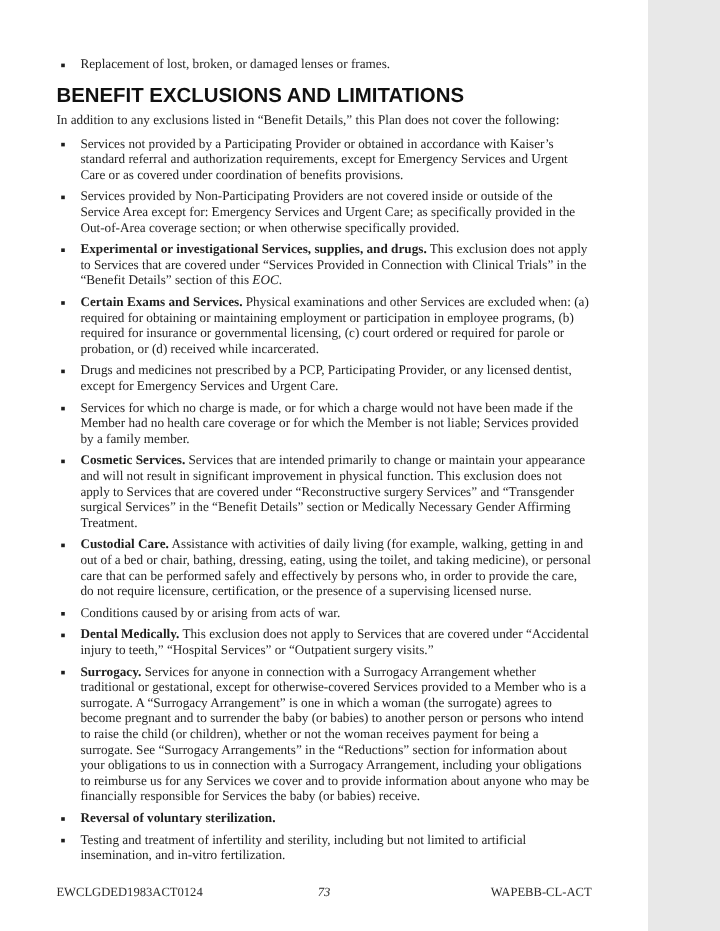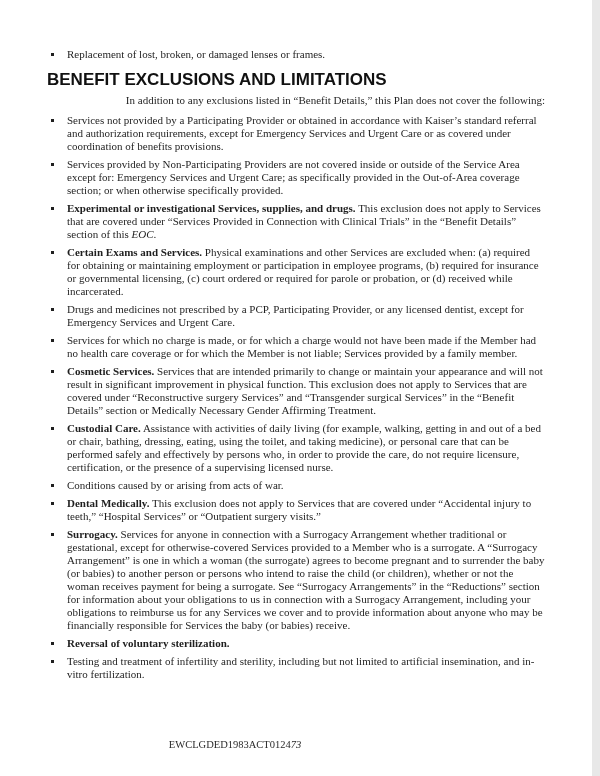--- a/index.html
+++ b/index.html
@@ -5,21 +5,21 @@
   * { margin: 0; padding: 0; box-sizing: border-box; }
   html, body { background: #e8e8e8; }
   body {
     width: 600px;
     height: 776px;
     font-family: "Liberation Serif", serif;
     color: #1f1f1f;
   }
   .page {
     position: relative;
-    width: 592px;
+    width: 540px;
     height: 776px;
     background: #ffffff;
     padding: 48px 47px 0 47px;
     overflow: hidden;
   }
   .body-text {
     font-size: 11px;
     line-height: 13px;
   }
   ul.bullets {
@@ -52,35 +52,34 @@
     font-weight: bold;
     font-size: 17px;
     line-height: 19px;
     color: #111111;
     margin: 9px 0 5px 0;
   }
   p.intro {
     font-size: 11px;
     line-height: 13px;
     margin: 0 0 7px 0;
-    text-align: right;
   }
   .top-list { margin-bottom: 2px; }
   .footer {
     position: absolute;
     left: 47px;
     right: 47px;
     top: 739px;
     display: grid;
     grid-template-columns: 1fr auto 1fr;
     font-size: 10.5px;
     line-height: 12px;
     color: #2a2a2a;
   }
-  .footer .f-left   { text-align: right; }
+  .footer .f-left   { text-align: left; }
   .footer .f-center { text-align: center; font-style: italic; }
   .footer .f-right  { text-align: right; }
 </style>
 </head>
 <body>
 
 <div class="page body-text">
 
   <ul class="bullets top-list">
       <li><span class="seg-normal">Replacement of lost, broken, or damaged lenses or frames.</span></li>
@@ -102,15 +101,16 @@
       <li><span class="seg-normal">Conditions caused by or arising from acts of war.</span></li>
       <li><span class="seg-bold">Dental Medically.</span><span class="seg-normal"> This exclusion does not apply to Services that are covered under “Accidental injury to teeth,” “Hospital Services” or “Outpatient surgery visits.”</span></li>
       <li><span class="seg-bold">Surrogacy.</span><span class="seg-normal"> Services for anyone in connection with a Surrogacy Arrangement whether traditional or gestational, except for otherwise-covered Services provided to a Member who is a surrogate. A “Surrogacy Arrangement” is one in which a woman (the surrogate) agrees to become pregnant and to surrender the baby (or babies) to another person or persons who intend to raise the child (or children), whether or not the woman receives payment for being a surrogate. See “Surrogacy Arrangements” in the “Reductions” section for information about your obligations to us in connection with a Surrogacy Arrangement, including your obligations to reimburse us for any Services we cover and to provide information about anyone who may be financially responsible for Services the baby (or babies) receive.</span></li>
       <li><span class="seg-bold">Reversal of voluntary sterilization.</span></li>
       <li><span class="seg-normal">Testing and treatment of infertility and sterility, including but not limited to artificial insemination, and in-vitro fertilization.</span></li>
     </ul>
 
   <div class="footer">
     <span class="f-left">EWCLGDED1983ACT0124</span>
     <span class="f-center">73</span>
+    <span class="f-right">WAPEBB-CL-ACT</span>
   </div>
 
 </div>
 
 </body></html>

